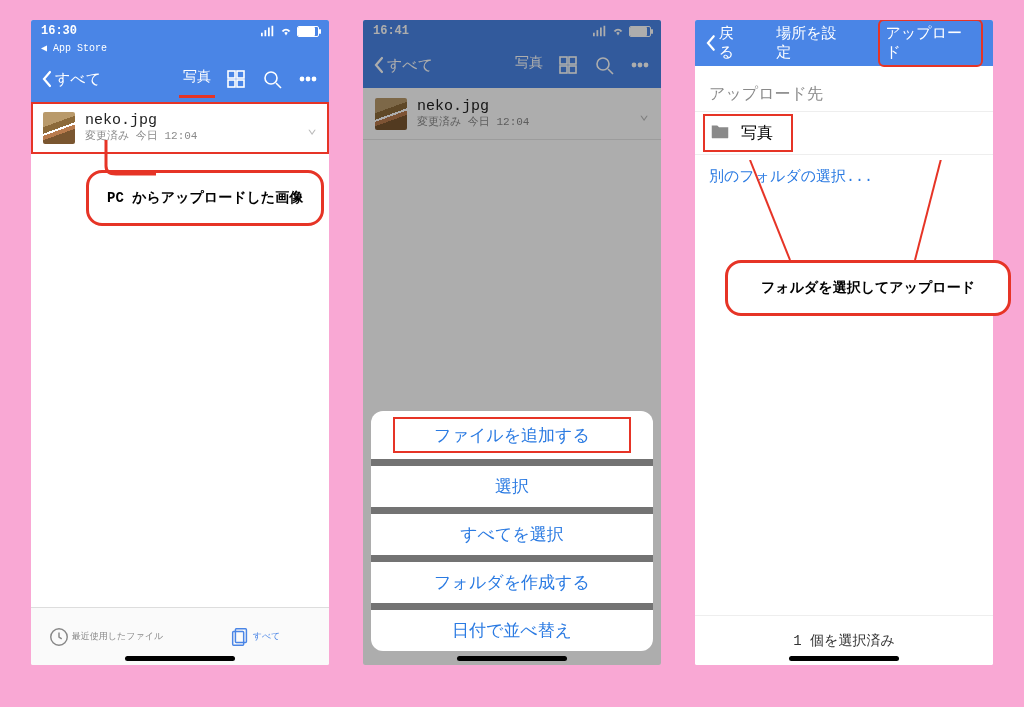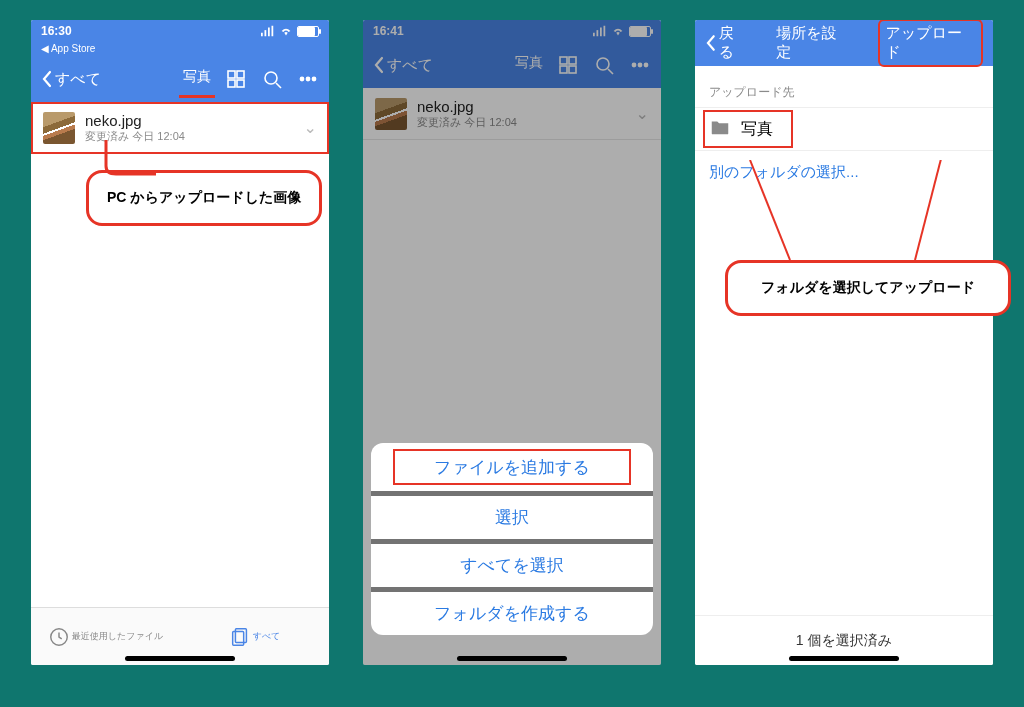--- a/index.html
+++ b/index.html
@@ -7,21 +7,21 @@
     --ios-blue-dark:#3f74d1;
     --action-blue:#2a7ae2;
     --red:#e63426;
     --gray-text:#8a8a8a;
     --light-border:#e6e6e6;
     --sheet-bg:#f2f2f2;
   }
   *{box-sizing:border-box;}
   html,body{margin:0;padding:0;background:#fff;font-family:-apple-system,"Hiragino Kaku Gothic ProN",Meiryo,sans-serif;}
   .stage{
-    width:1024px;height:707px;position:relative;background:#0f766e;
+    width:1024px;height:707px;position:relative;background:#f9a8d4;font-family:Liberation Mono, monospace;
   }
   .phone{
     position:absolute;width:298px;height:645px;top:20px;background:#fff;
     border-radius:2px;overflow:hidden;
   }
   .phone.p1{left:31px;}
   .phone.p2{left:363px;}
   .phone.p3{left:695px;}
   
   .status{
@@ -68,38 +68,38 @@
   .tab.active{color:var(--ios-blue);}
   .tab svg{width:22px;height:22px;stroke:currentColor;fill:none;stroke-width:1.6;}
   .home-ind{
     position:absolute;bottom:4px;left:50%;transform:translateX(-50%);
     width:110px;height:5px;background:#000;border-radius:3px;
   }
   
   .dimmer{position:absolute;inset:0;background:rgba(0,0,0,0.32);}
   .sheet-stack{position:absolute;left:8px;right:8px;bottom:10px;}
   .sheet{
-    background:#fff;border-radius:12px;overflow:hidden;margin-bottom:20px;
+    background:#fff;border-radius:12px;overflow:hidden;margin-bottom:4px;
   }
   .sheet .opt{
     height:48px;display:flex;align-items:center;justify-content:center;
-    font-size:17px;color:var(--action-blue);border-top:5px solid #737373;cursor:pointer;
+    font-size:17px;color:var(--action-blue);border-top:7px solid #737373;cursor:pointer;
   }
   .sheet .opt:first-child{border-top:none;}
   .sheet .opt.boxed{position:relative;}
   .sheet .opt.boxed::after{
     content:"";position:absolute;left:22px;right:22px;top:6px;bottom:6px;border:2px solid var(--red);
   }
   .sheet.cancel .opt{font-weight:600;}
   
   .nav3 .right-btn{
     background:transparent;padding:3px 6px;border:2px solid var(--red);border-radius:6px;
   }
   .section-label{
-    font-size:12px;color:var(--gray-text);padding:18px 14px 6px;background:#fff;
+    font-size:16px;color:var(--gray-text);padding:18px 14px 6px;background:#fff;
   }
   .folder-row{
     display:flex;align-items:center;gap:10px;height:44px;padding:0 14px;
     border-top:1px solid #eee;border-bottom:1px solid #eee;background:#fff;position:relative;
   }
   .folder-row::after{
     content:"";position:absolute;left:8px;right:200px;top:2px;bottom:2px;border:2px solid var(--red);
   }
   .folder-icon svg{width:22px;height:22px;fill:#8a8a8a;}
   .link-row{
@@ -265,20 +265,21 @@
       <span class="chev">⌄</span>
     </div>
 
     <div class="dimmer"></div>
     <div class="sheet-stack">
       <div class="sheet">
         <div class="opt boxed">ファイルを追加する</div>
         <div class="opt">選択</div>
         <div class="opt">すべてを選択</div>
         <div class="opt">フォルダを作成する</div>
+        <div class="opt">日付で並べ替え</div>
       </div>
     </div>
     <div class="home-ind"></div>
   </div>
 
   <div class="phone p3">
     <div class="nav nav3">
       <span class="back">
         <svg width="12" height="18" viewBox="0 0 12 18">
             <path d="M9 2 L3 9 L9 16" stroke="#fff" stroke-width="2.2" fill="none" stroke-linecap="round"></path>

